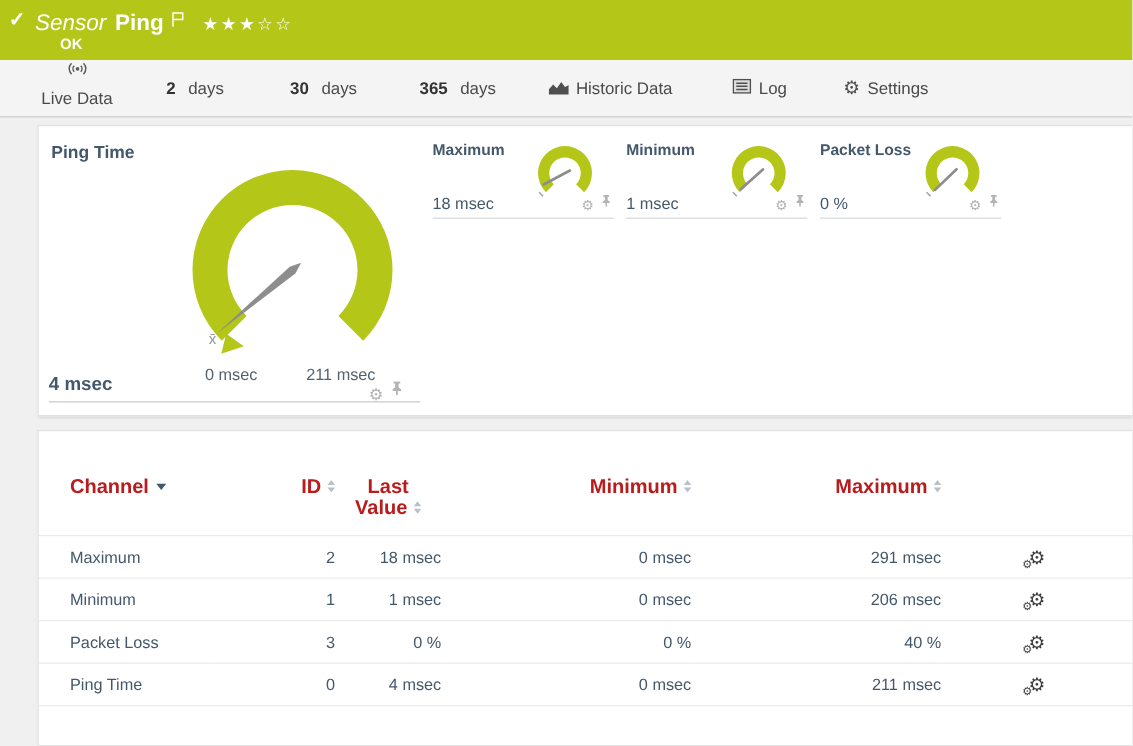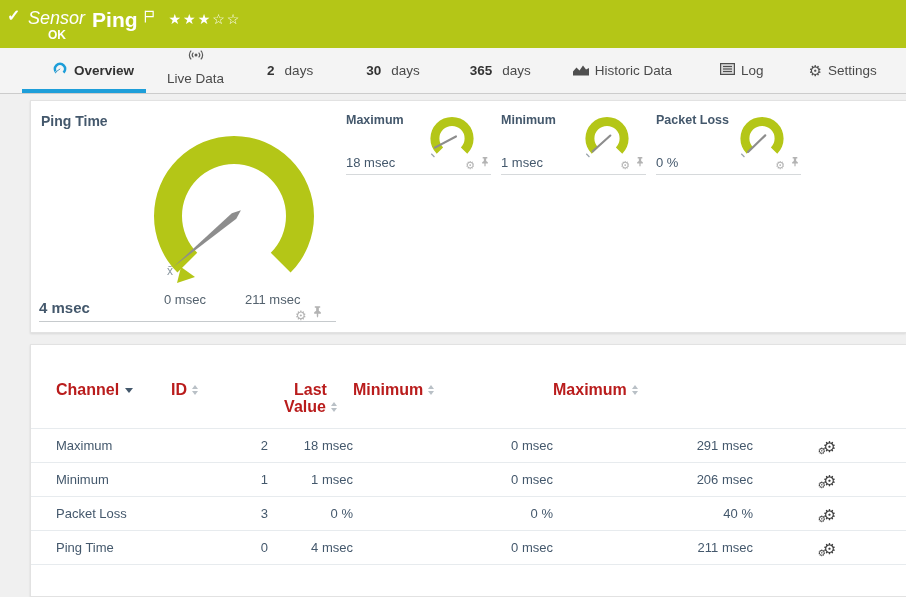--- a/index.html
+++ b/index.html
@@ -5,21 +5,21 @@
   * { margin:0; padding:0; box-sizing:border-box; }
   html,body { width:906px; height:597px; }
   body { font-family:"Liberation Sans", sans-serif; background:#f0f0f0; overflow:hidden; }
   .screen { position:relative; width:906px; height:597px; background:#f0f0f0; overflow:hidden; }
 
   
   .topbar { position:absolute; left:0; top:0; width:906px; height:48px; background:#b4c617; }
   .check { position:absolute; left:7px; top:6px; color:#fff; font-size:16px; font-weight:700; }
   .titlebox { position:absolute; left:28px; top:8px; display:flex; align-items:flex-start; }
   .sensor-kind { color:#fff; font-style:italic; font-size:18px; margin-right:7px; }
-  .sensor-name { color:#fff; font-weight:700; font-size:21px; }
+  .sensor-name { color:#fff; font-weight:700; font-size:18px; }
   .flag { margin:1px 0 0 6px; }
   .stars { color:#fff; font-size:14px; letter-spacing:2px; margin:3px 0 0 14px; }
   .status-ok { position:absolute; left:48px; top:28px; color:#fff; font-weight:700; font-size:12px; }
 
   
   .tabbar { position:absolute; left:0; top:48px; width:906px; height:46px; background:#f4f4f4;
             border-bottom:1px solid #cccccc; display:flex; align-items:stretch; }
   .tab { position:relative; display:flex; align-items:center; gap:6px; font-size:13.5px; color:#4a4a4a; cursor:default; white-space:nowrap; }
   .tab .num { font-weight:700; color:#333; margin-right:4px; }
   .tab.active { font-weight:700; color:#333; }
@@ -60,21 +60,21 @@
   .mini-value { position:absolute; left:0; bottom:4px; font-size:13px; color:#44586c; }
   .mini-icons { right:2px; bottom:3px; }
   .mini-icons .gear-sm { font-size:11px; }
 
   
   table { border-collapse:collapse; table-layout:fixed; width:100%; margin-top:28px; }
   col.c-channel { width:140px; } col.c-id { width:97px; } col.c-last { width:85px; }
   col.c-min { width:200px; } col.c-max { width:200px; } col.c-act { width:auto; }
   th { font-size:16px; font-weight:700; color:#b91c1c; vertical-align:top; padding-top:8px; height:55px; }
   th.h-channel { text-align:left; padding-left:25px; }
-  th.h-id, th.h-min, th.h-max { text-align:left; }
+  th.h-id, th.h-min, th.h-max { text-align:right; }
   th.h-last { text-align:center; line-height:17px; }
   tbody td { height:33px; line-height:33px; border-top:1px solid #e7ebee; font-size:13px; color:#44586c; }
   tbody tr:last-child td { border-bottom:1px solid #e7ebee; }
   td.d-channel { padding-left:25px; text-align:left; }
   td.d-id, td.d-last, td.d-min, td.d-max { text-align:right; }
   td.d-act { text-align:center; }
   .caret-down { display:inline-block; margin-left:6px; width:0; height:0; border-left:4px solid transparent;
                 border-right:4px solid transparent; border-top:5px solid #44586c; vertical-align:middle; }
   .sort { display:inline-block; vertical-align:middle; margin-left:5px; margin-top:-2px; }
   .sort i { display:block; width:0; height:0; border-left:3.5px solid transparent; border-right:3.5px solid transparent; }
@@ -99,30 +99,20 @@
           <path d="M1.5 13.5 V0.8"></path>
             <path d="M1.5 1.5 H10 V7.2 H1.5"></path>
         </svg>
       </span>
       <span class="stars">★★★☆☆</span>
     </div>
     <span class="status-ok">OK</span>
   </div>
 
   <div class="tabbar">
-    <div class="tab t-ovw active">
-      <span>
-        <svg viewBox="0 0 60 52" width="16" height="14">
-          <path d="M13.03 42.97 A24 24 0 1 1 46.97 42.97 L39.9 35.9 A14 14 0 1 0 20.1 35.9 Z" fill="#1d9ed9"></path>
-          <line x1="13.6" y1="37.5" x2="34.9" y2="22.6" stroke="#ffffff" stroke-width="6"></line>
-          <line x1="13.6" y1="37.5" x2="31" y2="25.3" stroke="#1677a8" stroke-width="3"></line>
-        </svg>
-      </span>
-      <span>Overview</span>
-    </div>
     <div class="tab t-live">
       <span>
         <svg viewBox="0 0 18 14" width="18" height="14" fill="none" stroke="#5a5a5a" stroke-width="1.2">
           <circle cx="9" cy="7" r="1.5" fill="#5a5a5a" stroke="none"></circle>
           <path d="M6.4 4.6 A3.4 3.4 0 0 0 6.4 9.4"></path>
             <path d="M4.2 2.6 A6.2 6.2 0 0 0 4.2 11.4"></path>
           <path d="M11.6 4.6 A3.4 3.4 0 0 1 11.6 9.4"></path>
             <path d="M13.8 2.6 A6.2 6.2 0 0 1 13.8 11.4"></path>
         </svg>
       </span>

